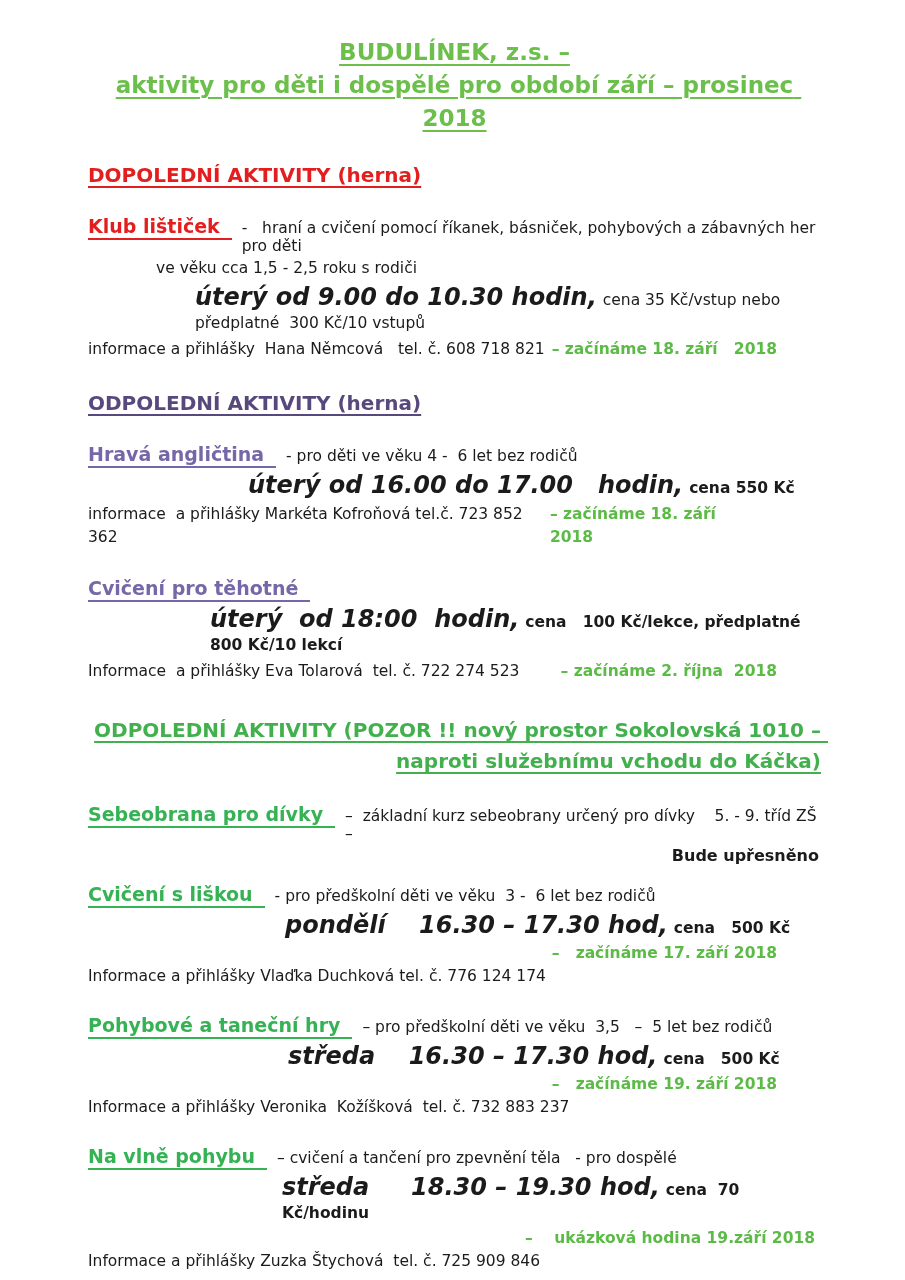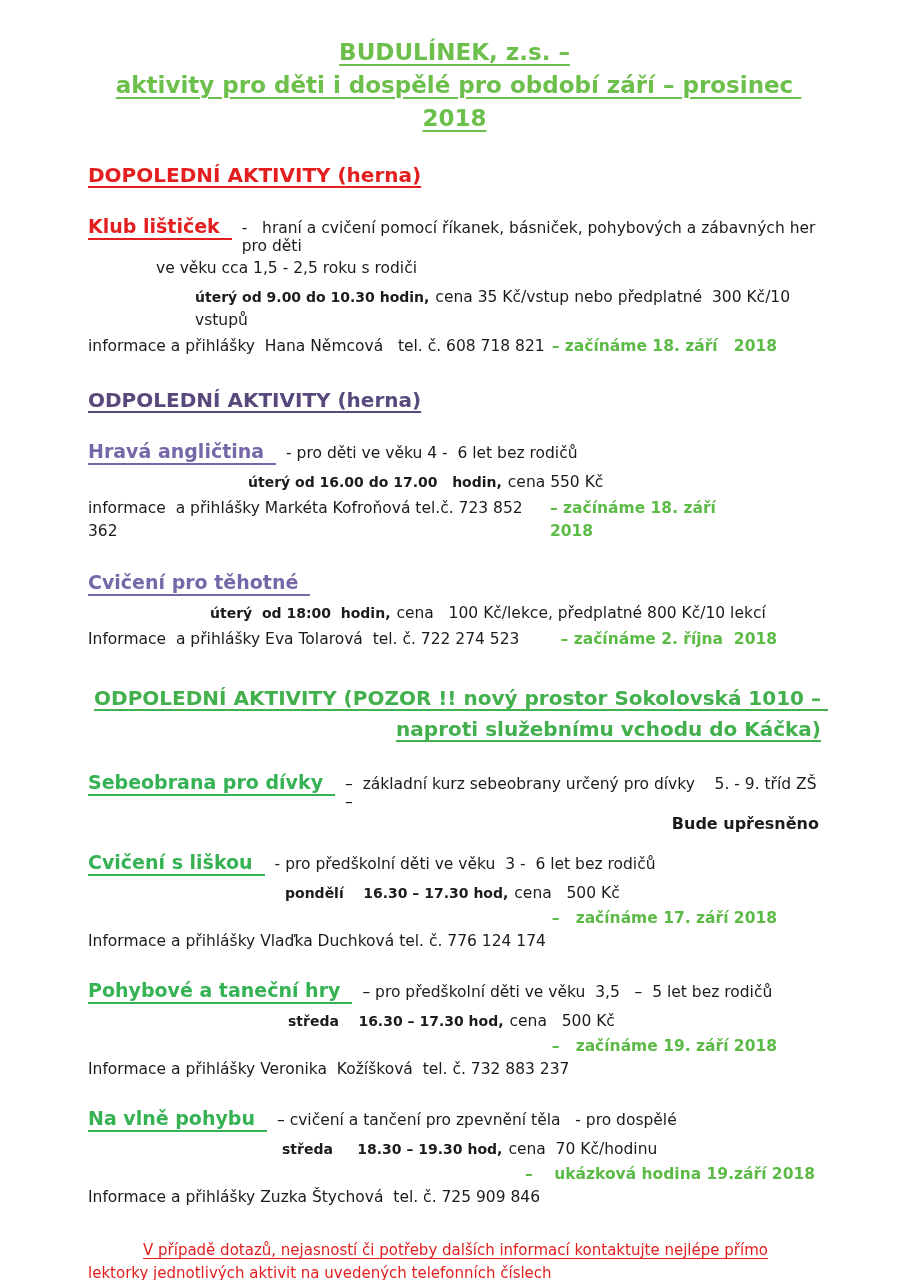--- a/index.html
+++ b/index.html
@@ -24,23 +24,23 @@
 
   
   .act-row{margin-top:28px;display:flex;align-items:baseline;}
   .act{font-weight:700;font-size:19px;border-bottom:2px solid currentColor;padding:0 12px 1px 0;flex:none;}
   .act.red{color:var(--red);}
   .act.purple{color:var(--purple_activity);}
   .act.green{color:var(--green_activity);}
   .desc{font-size:15.5px;margin-left:10px;}
   .line{font-size:15.5px;line-height:23px;}
   .time-line{margin-top:6px;}
-  .time{font-weight:700;font-size:14px;}
+  .time{font-weight:700;font-size:24px;font-style:italic;}
   .price-reg{font-weight:400;font-size:15.5px;margin-left:6px;}
-  .price-bold{font-weight:400;font-size:15.5px;margin-left:6px;}
+  .price-bold{font-weight:700;font-size:15.5px;margin-left:6px;}
   .info-row{display:flex;margin-top:3px;}
   .start{color:var(--green_start);font-weight:700;}
   .info-row .start{margin-left:auto;margin-right:44px;}
   .start-line{text-align:right;padding-right:44px;margin-top:2px;}
   .start-line.wide{padding-right:6px;}
   .note-right{text-align:right;font-weight:700;font-size:16px;padding-right:2px;margin-top:3px;}
 
   .ml107{margin-left:107px;}
   .ml160{margin-left:160px;}
   .ml122{margin-left:122px;}

